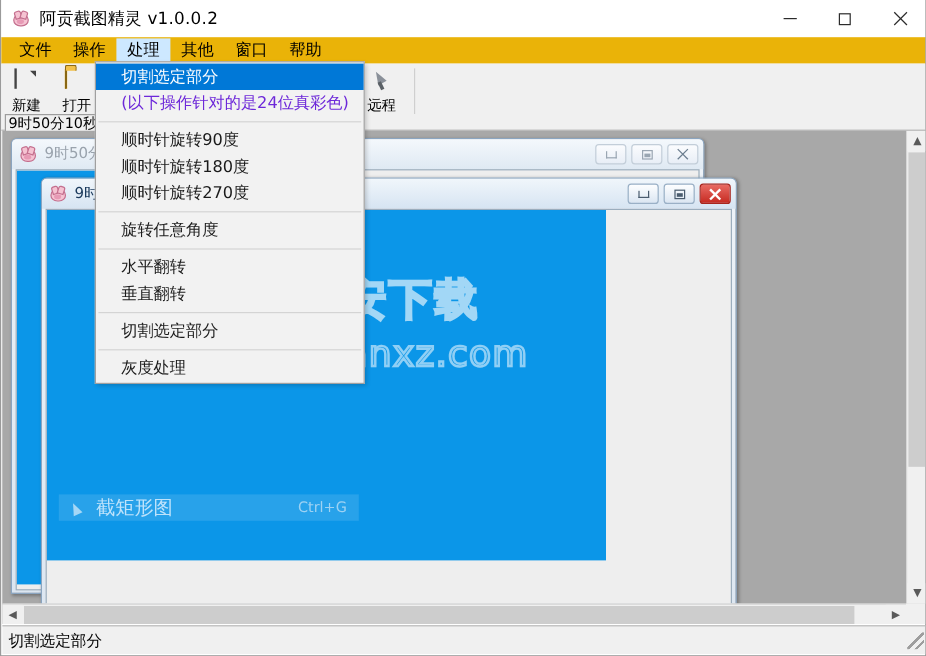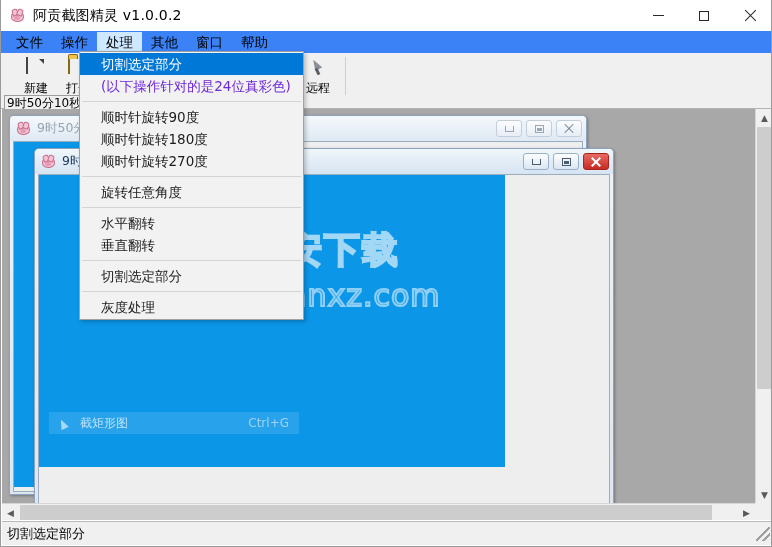--- a/index.html
+++ b/index.html
@@ -59,21 +59,21 @@
   .glyph-close:before, .glyph-close:after {
     content: ""; position: absolute; top: 5px; left: -1px;
     width: 15px; height: 1px; background: #2b2b2b;
   }
   .glyph-close:before { transform: rotate(45deg); }
   .glyph-close:after  { transform: rotate(-45deg); }
 
   
   .menubar {
     position: absolute; top: 31px; left: 0; width: 772px; height: 22px;
-    background: #3b82f6; display: flex; align-items: center;
+    background: #eab308; display: flex; align-items: center;
     padding-left: 6px;
   }
   .menu-item {
     padding: 2px 9px; font-size: 13.5px; color: #000;
     height: 20px; line-height: 16px; white-space: nowrap;
   }
   .menu-item.active { background: #cde8ff; }
 
   
   .toolbar {
@@ -246,21 +246,21 @@
   .ctx-ic {
     width: 13px; height: 13px; margin-right: 8px; position: relative;
     opacity: .75;
   }
   .ctx-ic:before {
     content: ""; position: absolute; left: 0; top: 2px;
     width: 0; height: 0;
     border-left: 4px solid transparent; border-right: 4px solid transparent;
     border-bottom: 10px solid #cfe9fa; transform: rotate(-25deg);
   }
-  .ctx-label { font-size: 12px; color: #bfe3fb; }
+  .ctx-label { font-size: 16px; color: #bfe3fb; }
   .ctx-key { margin-left: auto; font-size: 12px; color: #9ed2f3; }
 
   
   .watermark {
     position: absolute; left: 200px; top: 117px;
     width: 250px; height: 88px; pointer-events: none;
     z-index: 60;
   }
   .wm-bag {
     position: absolute; left: 0; top: 8px; width: 74px; height: 72px;
@@ -358,21 +358,21 @@
   <div class="menubar">
     <div class="menu-item">文件</div>
     <div class="menu-item">操作</div>
     <div class="menu-item active">处理</div>
     <div class="menu-item">其他</div>
     <div class="menu-item">窗口</div>
     <div class="menu-item">帮助</div>
   </div>
 
   <div class="toolbar">
-    <div class="tool-group" style="left:14px;">
+    <div class="tool-group" style="left:0;">
       <div class="tool-btn">
         <span class="ic"><span class="ic-new"></span></span>
         <span class="tool-label">新建</span>
       </div>
       <div class="tool-btn">
         <span class="ic"><span class="ic-open"></span></span>
         <span class="tool-label">打开</span>
       </div>
     </div>
 

